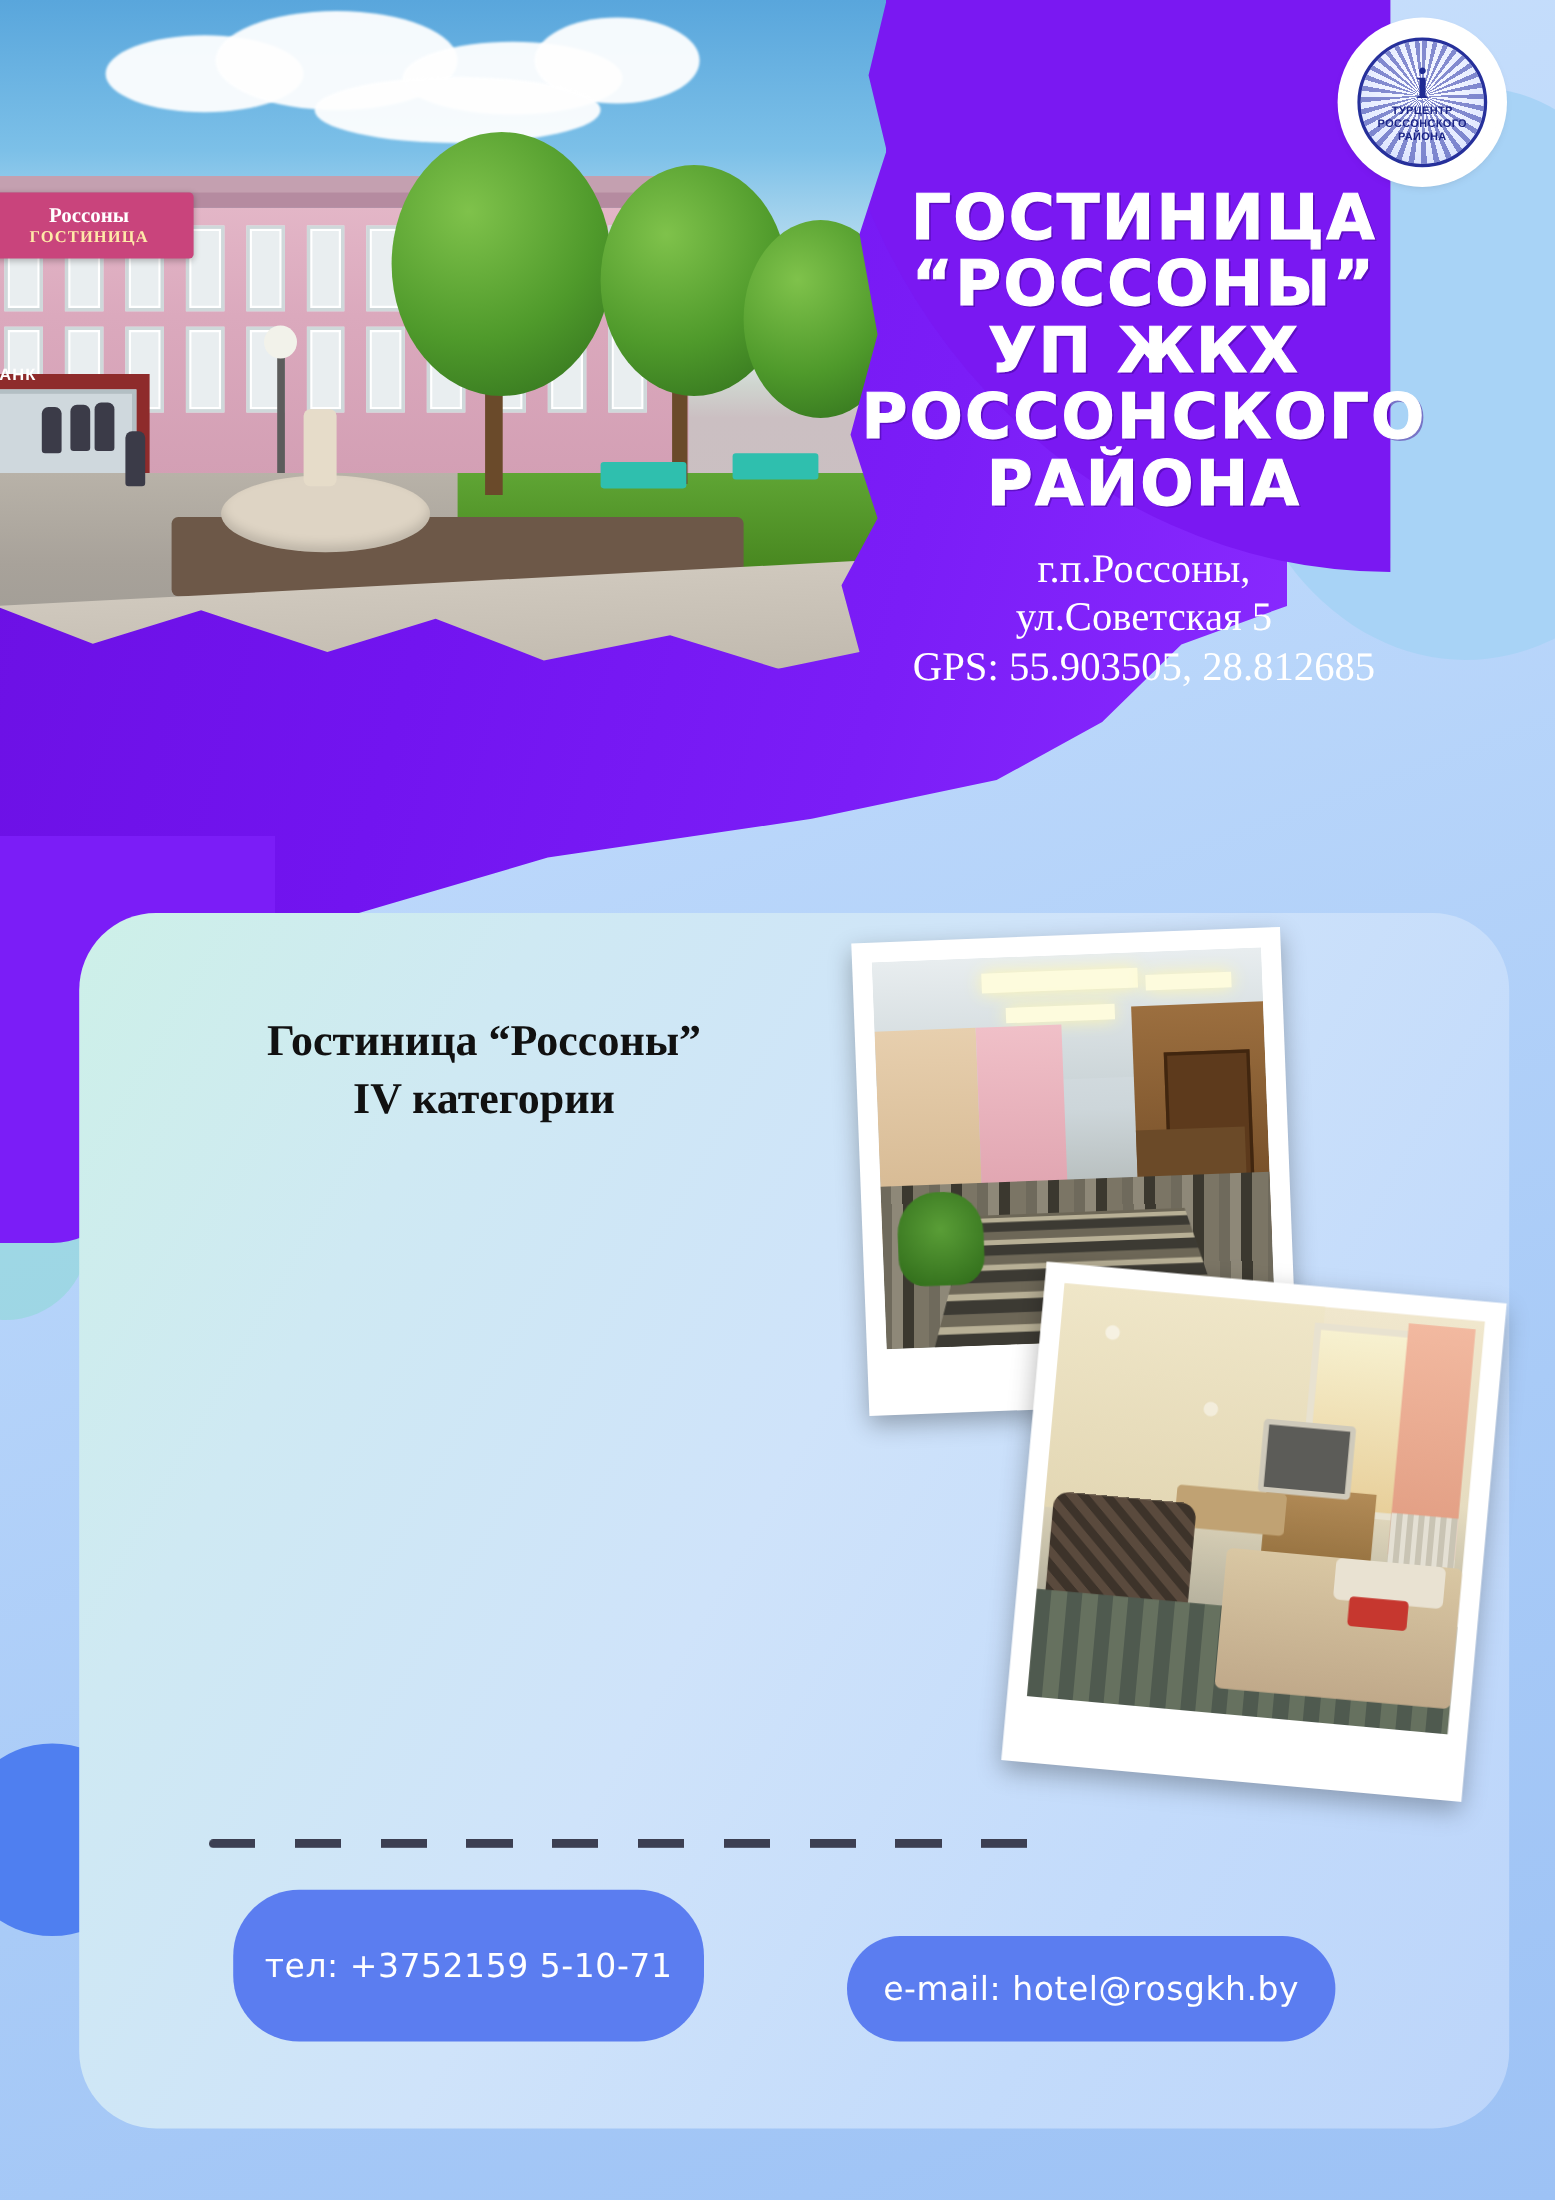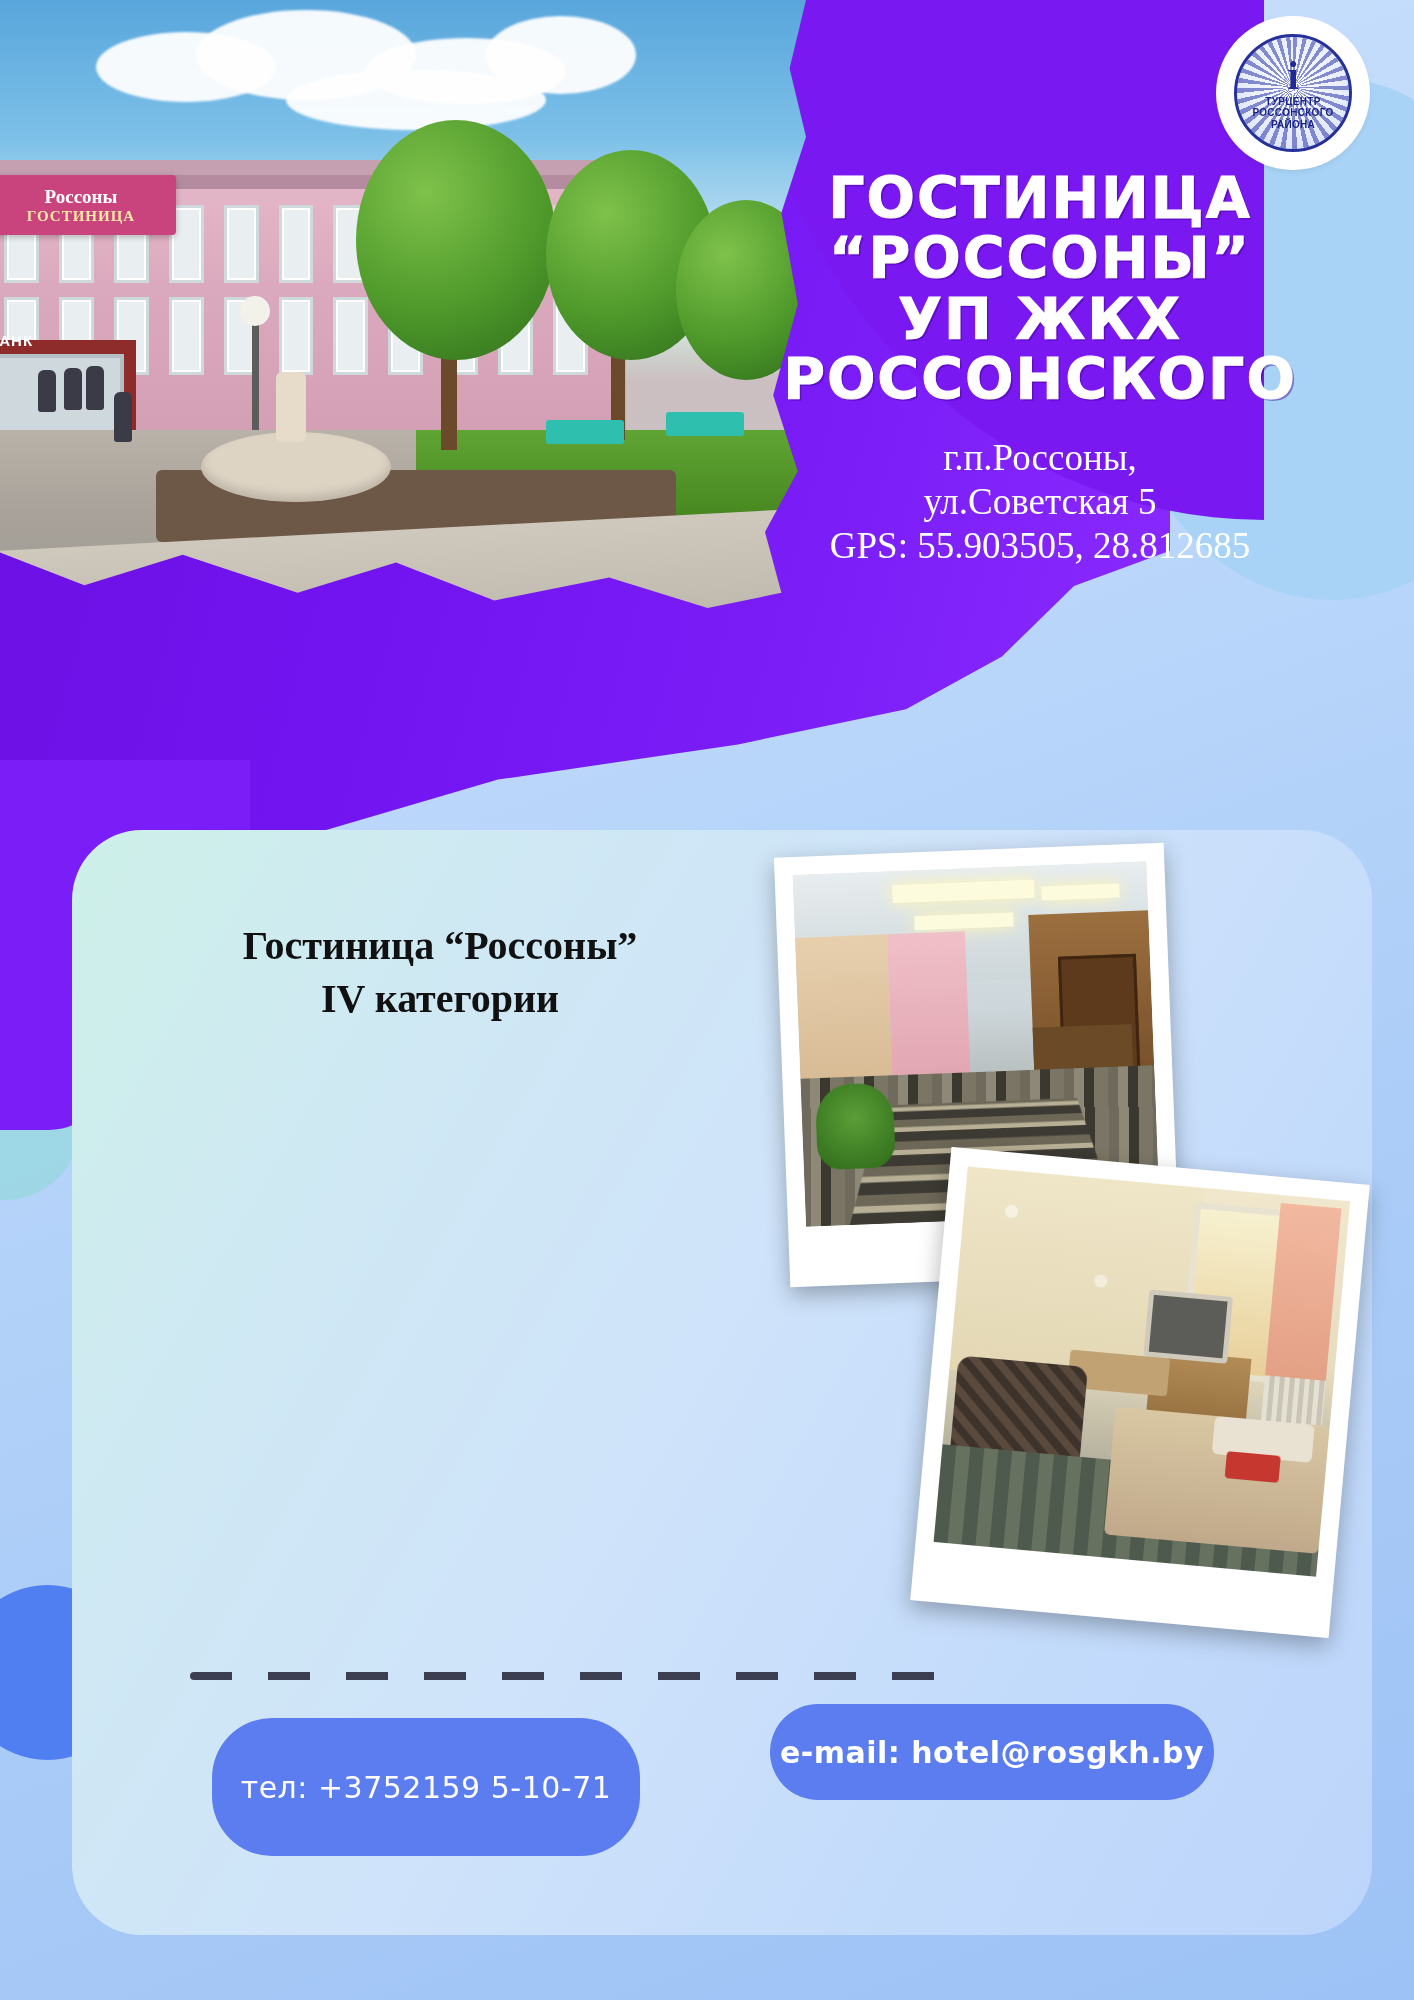--- a/index.html
+++ b/index.html
@@ -366,23 +366,22 @@
     display: flex; align-items: center; justify-content: center;
     text-align: center;
     font-family: "DejaVu Sans", sans-serif;
     letter-spacing: .5px;
   }
   .pill.phone {
     left: 212px; top: 1718px; width: 428px; height: 138px;
     flex-direction: column; font-size: 30px; line-height: 1.7;
   }
   .pill.email {
-    left: 770px; top: 1704px; width: 444px; height: 96px;
+    left: 770px; top: 1760px; width: 444px; height: 96px;
     font-size: 30px;
-    font-weight: bold;
   }
 </style>
 </head>
 <body>
 
 <div class="bg-layer">
   <div class="blob-pale-rt"></div>
   <div class="blob-lightblue-right"></div>
   <div class="blob-teal-left2"></div>
   <div class="blob-teal-left"></div>
@@ -478,20 +477,21 @@
     <div class="logo-text">ТУРЦЕНТР РОССОНСКОГО РАЙОНА</div>
   </div>
 </div>
 
 <div class="title-block">
   <h1>
     <span class="ln">ГОСТИНИЦА</span>
     <span class="ln">“РОССОНЫ”</span>
     <span class="ln">УП ЖКХ</span>
     <span class="ln">РОССОНСКОГО</span>
+    <span class="ln">РАЙОНА</span>
   </h1>
   <div class="address">
     <div>г.п.Россоны,</div>
     <div>ул.Советская 5</div>
     <div>GPS: 55.903505, 28.812685</div>
   </div>
 </div>
 
 <div class="body-card"></div>
 

